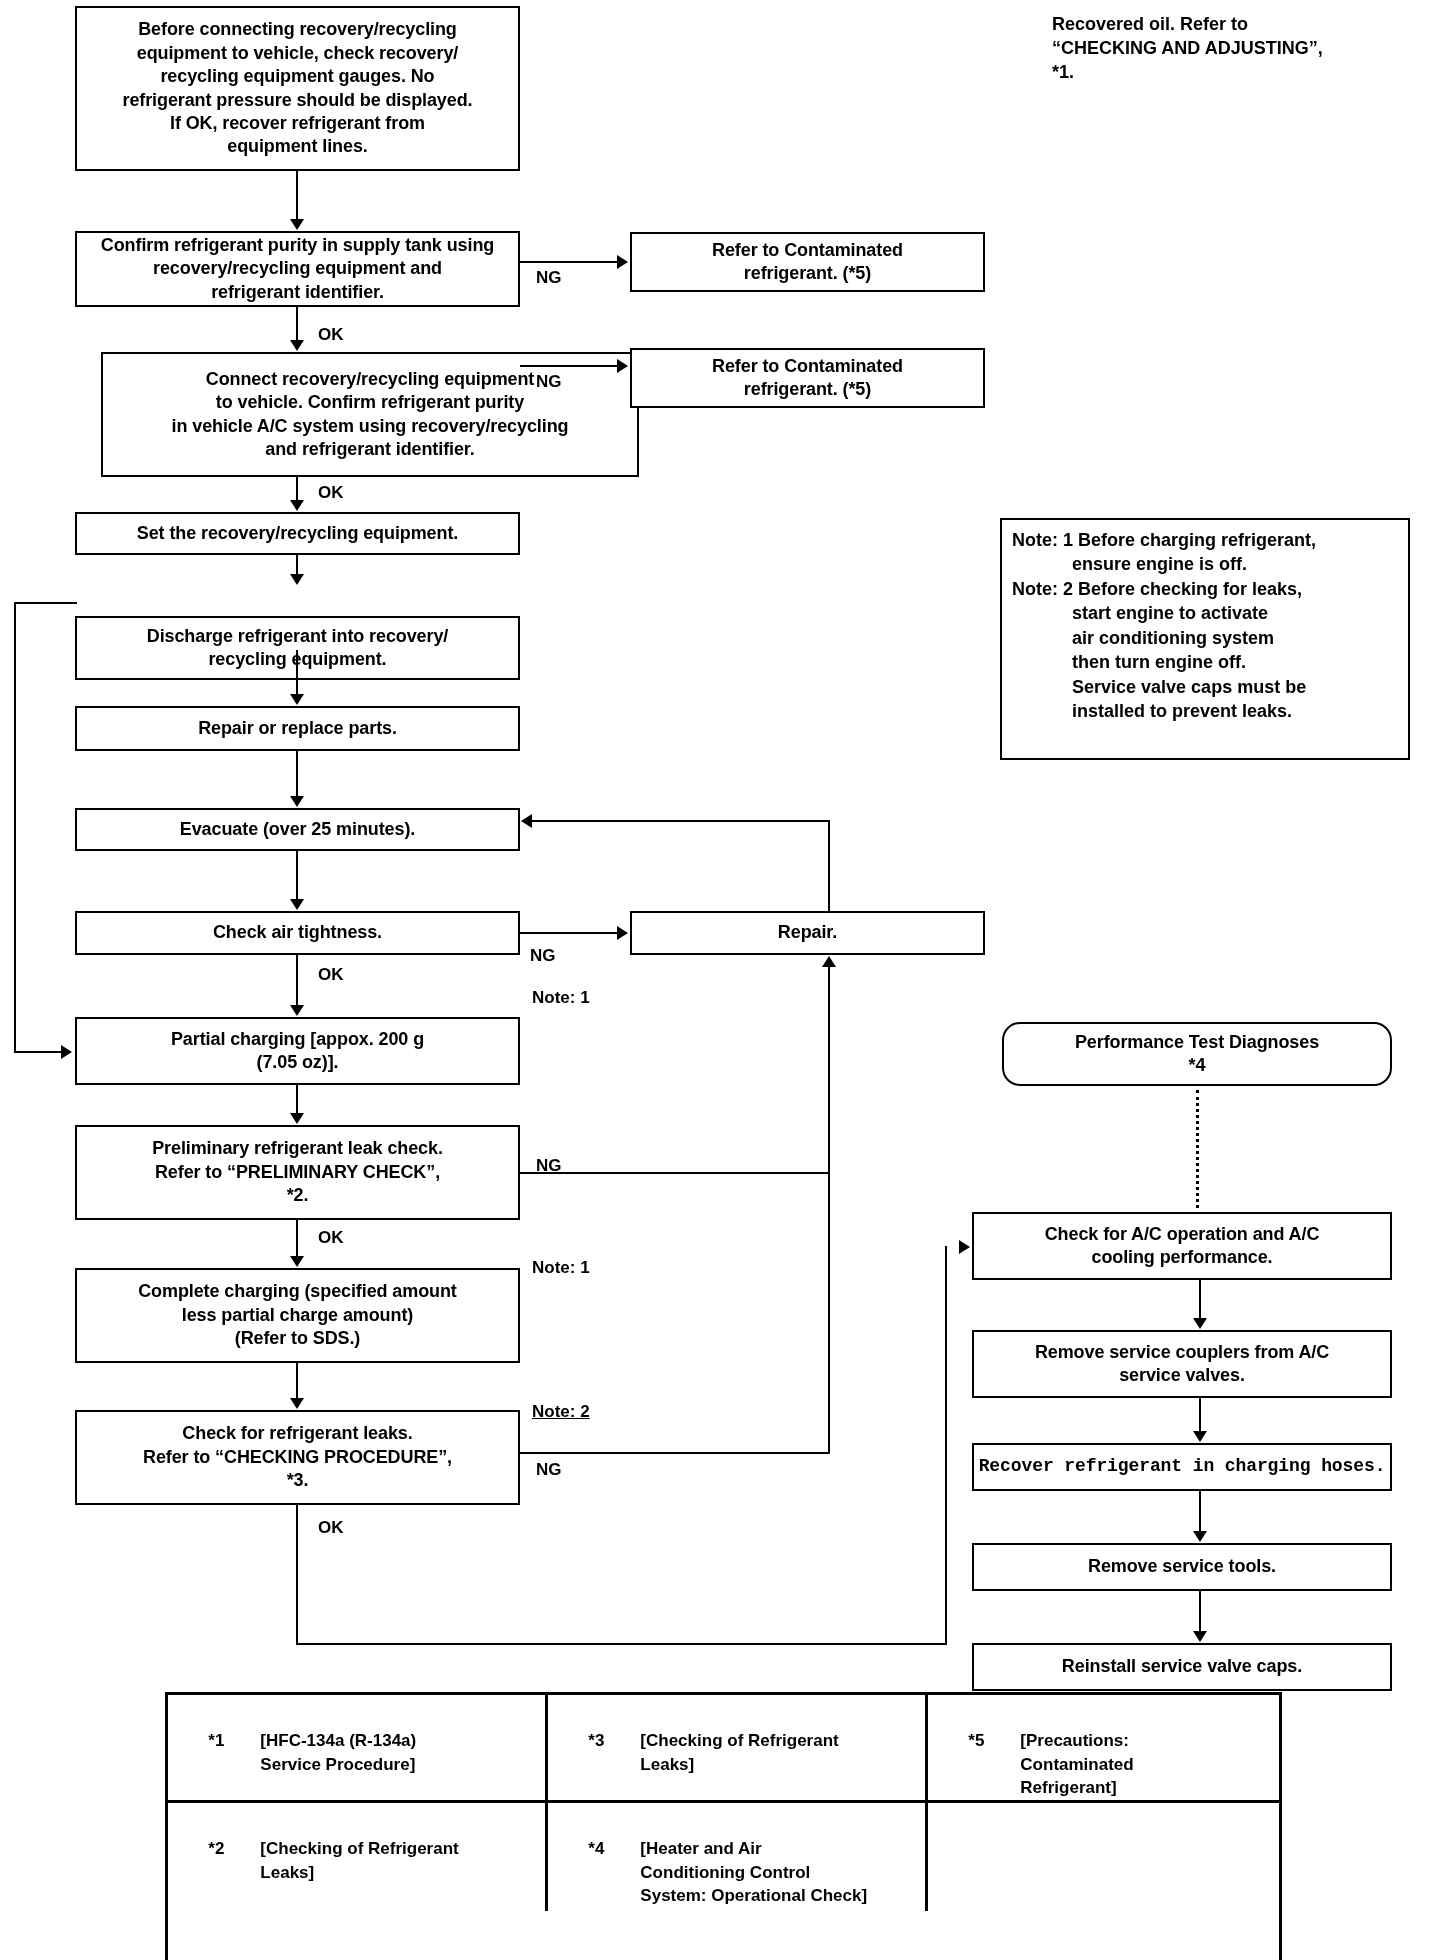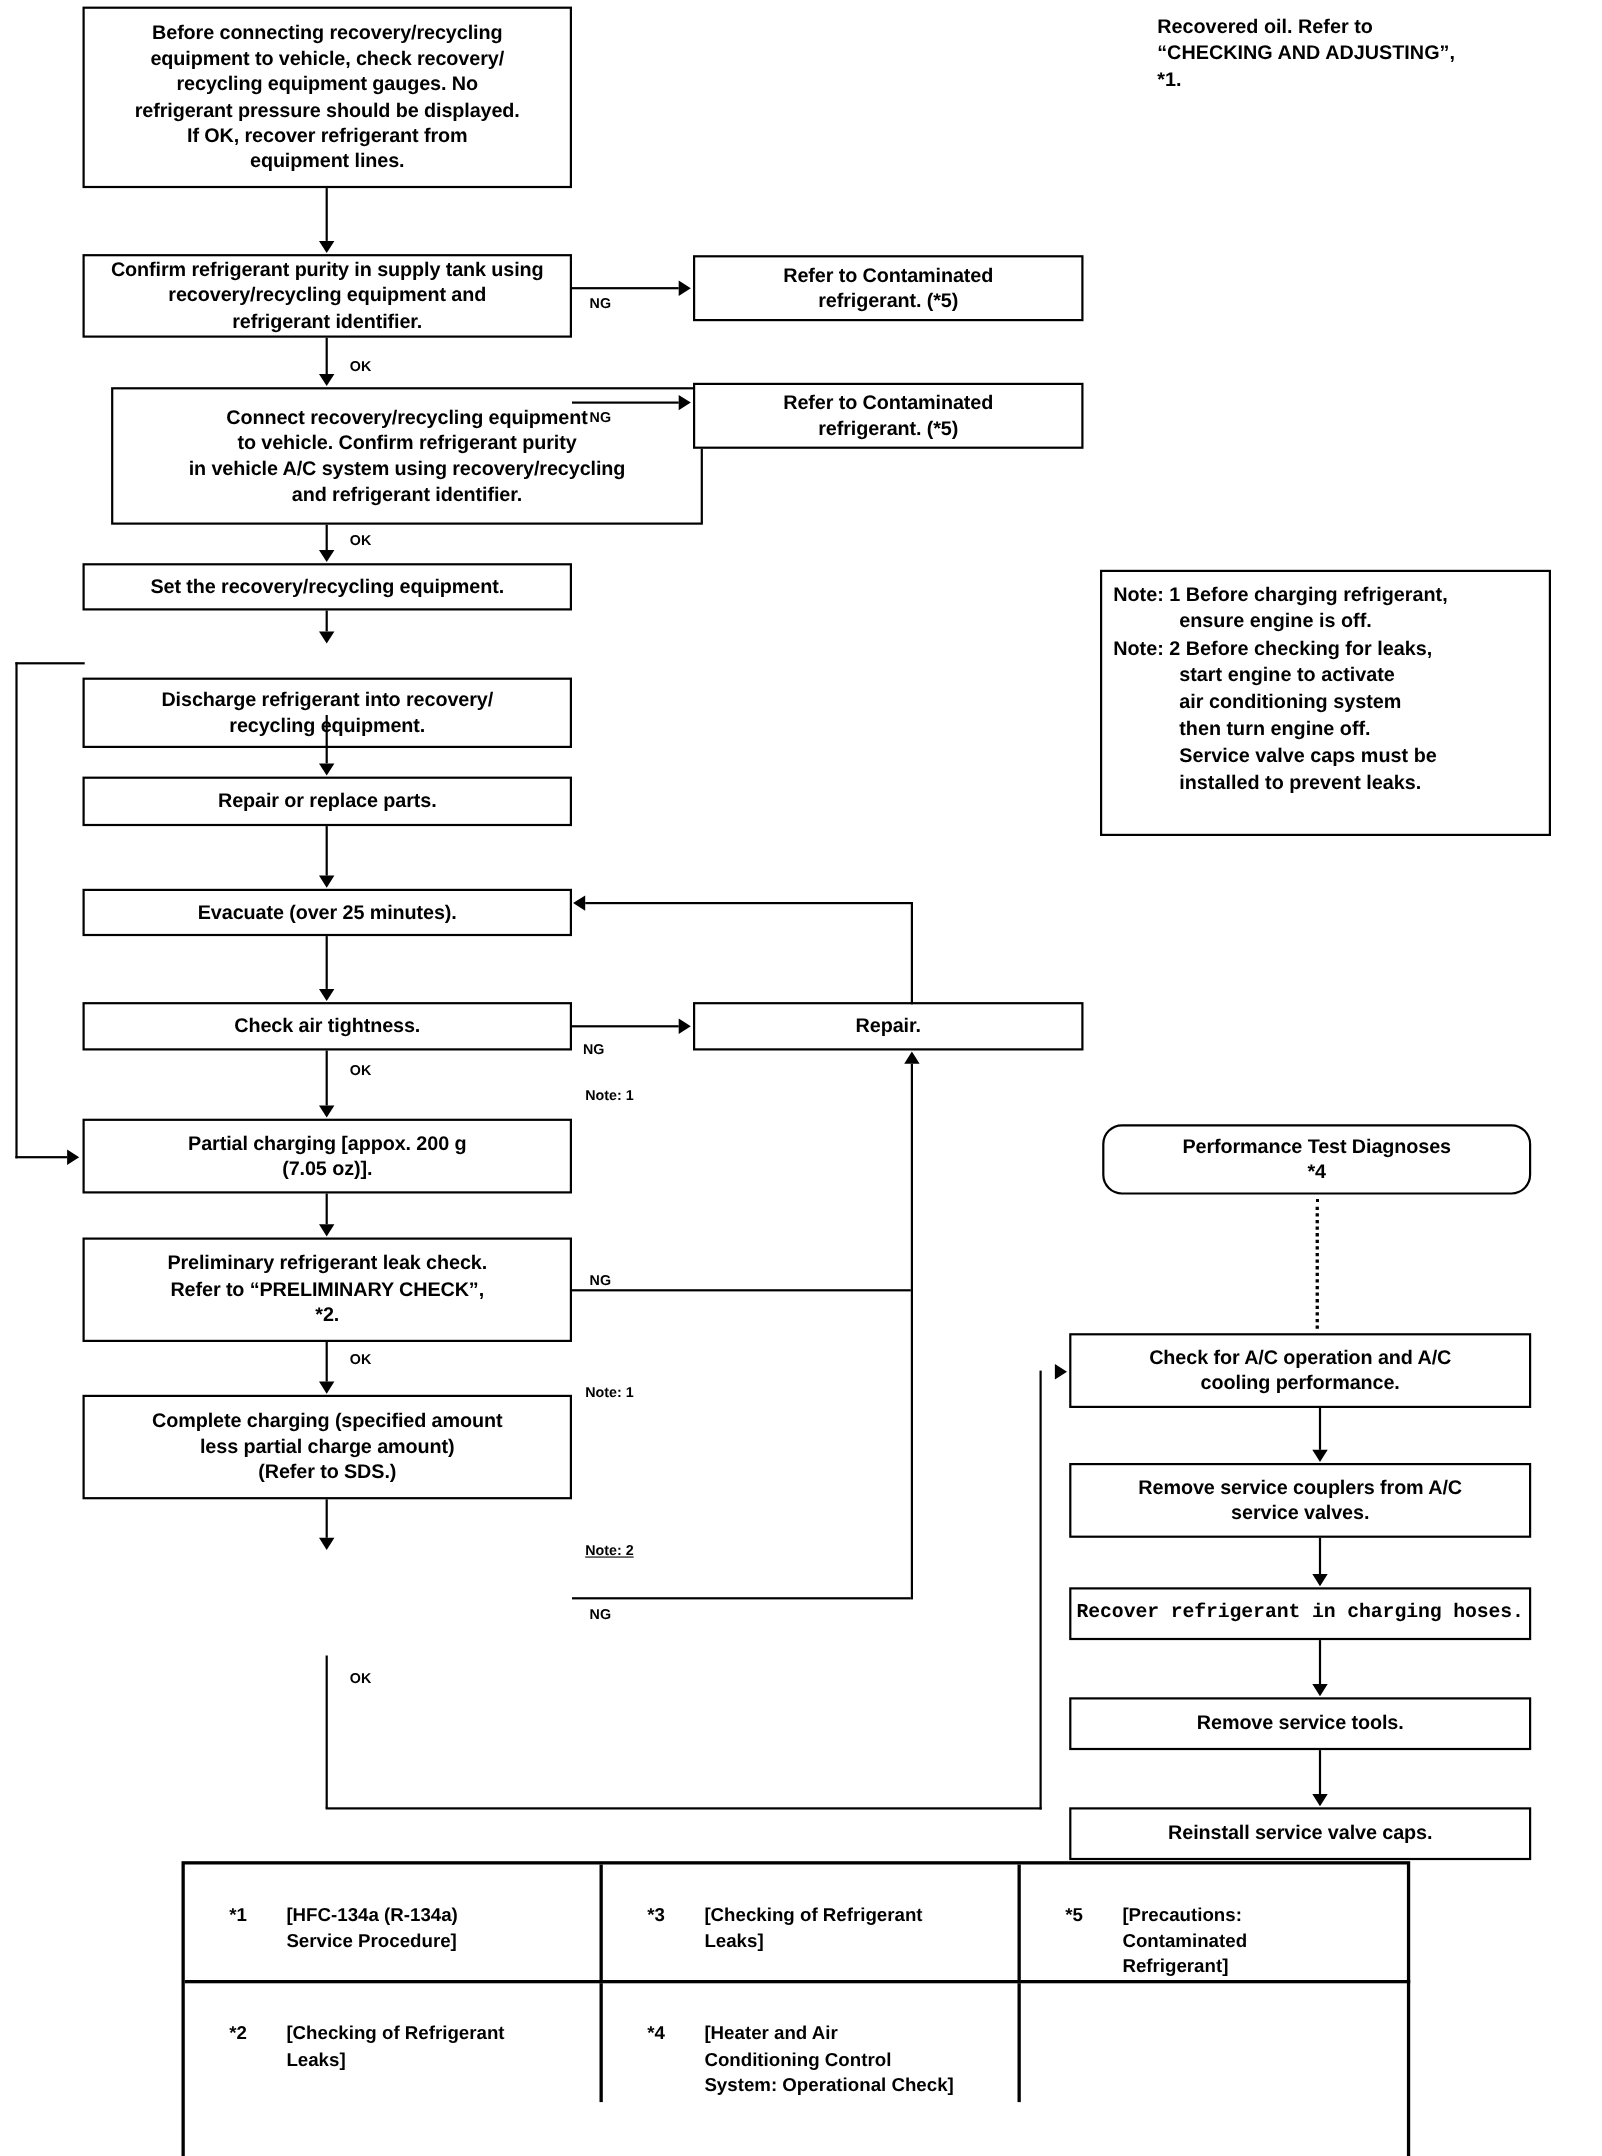--- a/index.html
+++ b/index.html
@@ -40,21 +40,21 @@
   }
   .plain{
     position:absolute;
     font-size:18px;
     line-height:1.34;
     font-weight:600;
     white-space:pre;
   }
   .lbl{
     position:absolute;
-    font-size:13px;
+    font-size:17px;
     font-weight:700;
     white-space:pre;
   }
   .ln{position:absolute;background:#000;}
   .hl{height:2px;}
   .vl{width:2px;}
   .arrow-d{
     position:absolute;
     width:0;height:0;
     border-left:7px solid transparent;
@@ -148,20 +148,23 @@
 (7.05 oz)].</div>
 
   <div class="box" style="left:75px;top:1125px;width:445px;height:95px;white-space:pre;">Preliminary refrigerant leak check.
 Refer to “PRELIMINARY CHECK”,
 *2.</div>
 
   <div class="box" style="left:75px;top:1268px;width:445px;height:95px;white-space:pre;">Complete charging (specified amount
 less partial charge amount)
 (Refer to SDS.)</div>
 
+  <div class="box" style="left:75px;top:1410px;width:445px;height:95px;white-space:pre;">Check for refrigerant leaks.
+Refer to “CHECKING PROCEDURE”,
+*3.</div>
 
   <div class="box" style="left:630px;top:232px;width:355px;height:60px;white-space:pre;">Refer to Contaminated
 refrigerant. (*5)</div>
 
   <div class="box" style="left:630px;top:348px;width:355px;height:60px;white-space:pre;">Refer to Contaminated
 refrigerant. (*5)</div>
 
   <div class="box" style="left:630px;top:911px;width:355px;height:44px;white-space:pre;">Repair.</div>
 
   <div class="box" style="left:1002px;top:1022px;width:390px;height:64px;white-space:pre;border-radius:18px;">Performance Test Diagnoses

